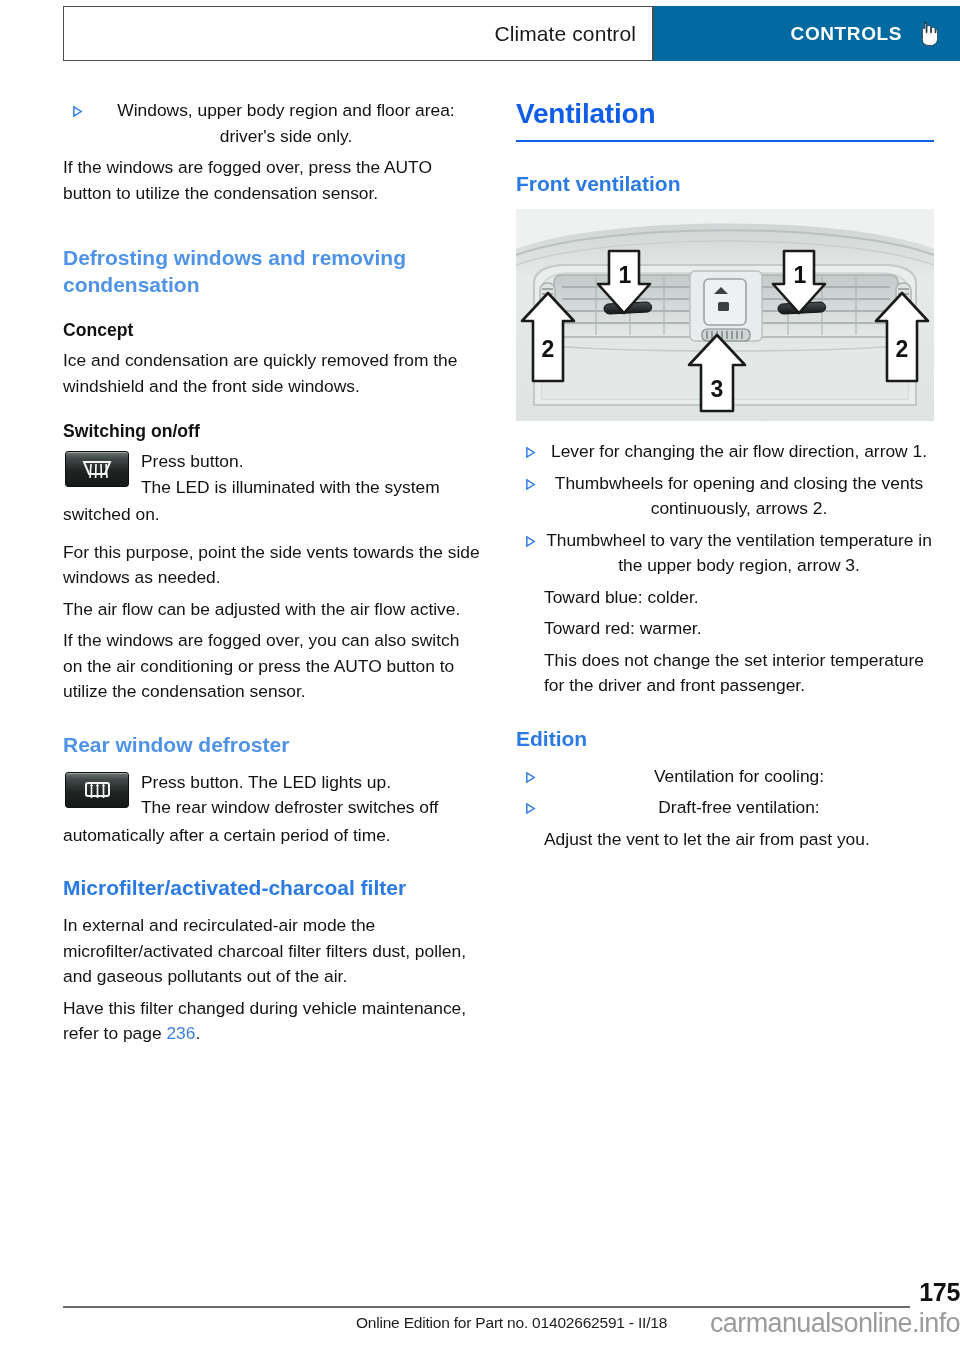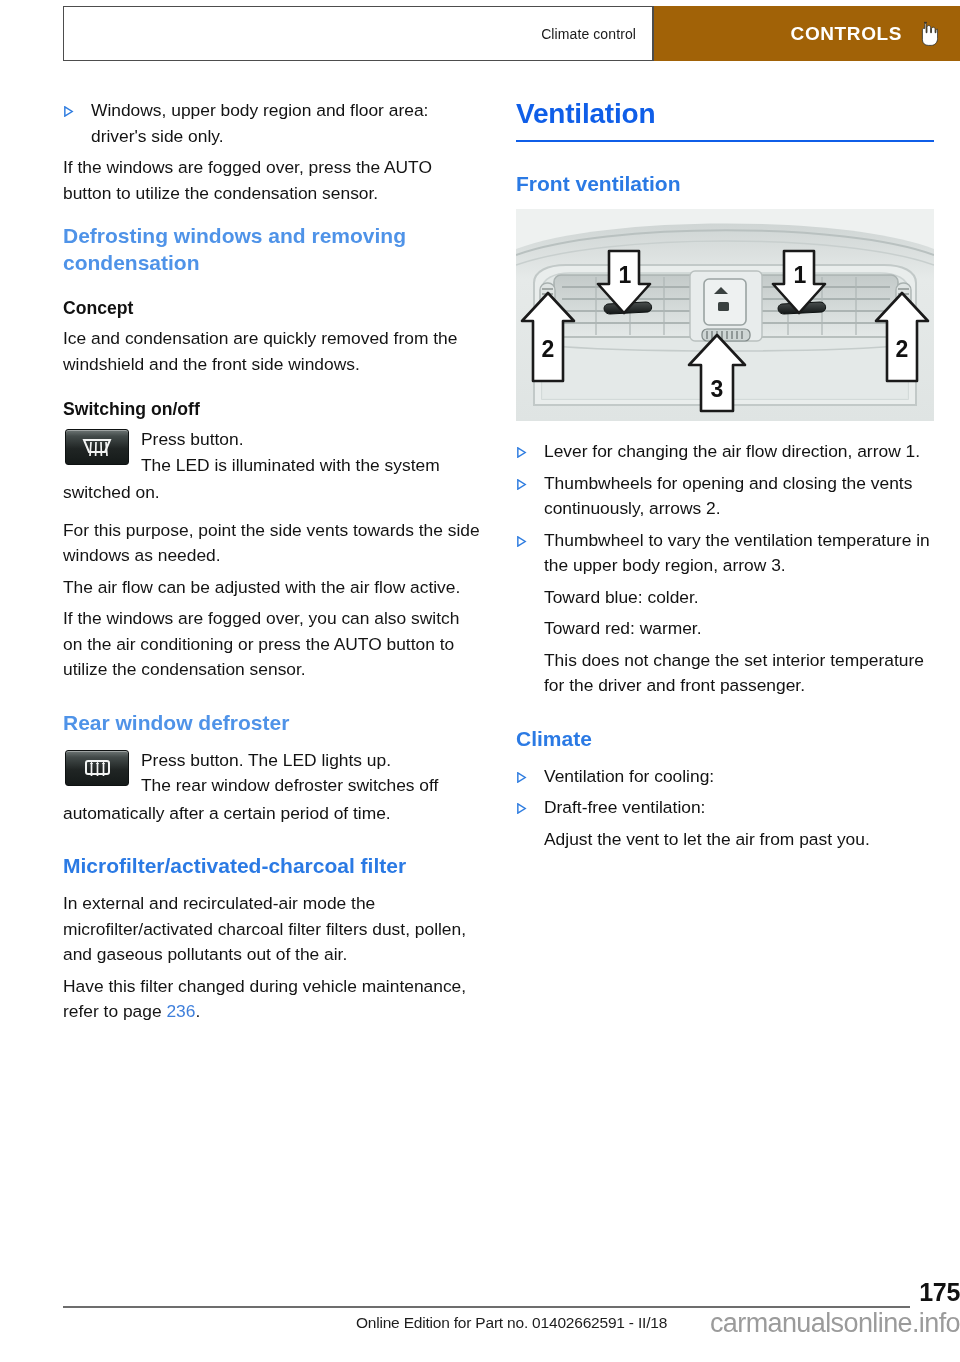--- a/index.html
+++ b/index.html
@@ -31,27 +31,27 @@
     border: 1.5px solid #4d4d4d;
     border-right: 2px solid #4d4d4d;
     box-sizing: border-box;
     display: flex;
     align-items: center;
     justify-content: flex-end;
     padding-right: 16px;
     background: #ffffff;
   }
   .header-left .chapter {
-    font-size: 14px;
+    font-size: 21px;
     color: #1a1a1a;
     letter-spacing: 0.1px;
   }
   .header-right {
     width: 306px;
-    background: #a16207;
+    background: #0369a1;
     display: flex;
     align-items: center;
     justify-content: flex-end;
     padding-right: 22px;
     box-sizing: border-box;
   }
   .header-right .section {
     font-size: 19px;
     font-weight: bold;
     color: #ffffff;
@@ -78,20 +78,21 @@
     font-size: 17.4px;
     line-height: 25.5px;
     color: #141414;
   }
   .para.gap-after { margin-bottom: 14px; }
 
   
   .bullet {
     display: flex;
     margin: 0 0 6px 0;
+    text-align: center;
   }
   .bullet .tri {
     flex: 0 0 auto;
     width: 28px;
     padding-top: 8px;
     line-height: 0;
   }
   .bullet .btext {
     flex: 1 1 auto;
     font-size: 17.4px;
@@ -118,21 +119,21 @@
     background: #0f5ee8;
     margin: 0 0 28px 0;
   }
   h2.blue-head {
     font-size: 21px;
     font-weight: bold;
     color: #4f93e8;
     margin: 26px 0 12px 0;
     line-height: 27px;
   }
-  h2.blue-head.tight { margin-top: 16px; }
+  h2.blue-head.tight { margin-top: 38px; }
   h2.blue-head.first { margin-top: 0; }
   h2.blue-head.strong { color: #2b7ae4; }
   h3.bold-head {
     font-size: 17.6px;
     font-weight: bold;
     color: #111111;
     margin: 22px 0 7px 0;
   }
   .link { color: #3f7fdb; }
 
@@ -451,21 +452,21 @@
           <path d="M2 1 L10 6 L2 11 Z" fill="none" stroke="#2f7de0" stroke-width="1.6"></path>
         </svg>
     </span>
     <span class="btext">Thumbwheel to vary the ventilation temperature in the upper body region, arrow 3.</span>
   </div>
 
   <div class="indent">Toward blue: colder.</div>
   <div class="indent">Toward red: warmer.</div>
   <div class="indent">This does not change the set interior temperature for the driver and front passenger.</div>
 
-  <h2 class="blue-head strong">Climate</h2>
+  <h2 class="blue-head strong">Edition</h2>
 
   <div class="bullet">
     <span class="tri">
       <svg viewBox="0 0 12 12" width="11" height="11">
           <path d="M2 1 L10 6 L2 11 Z" fill="none" stroke="#2f7de0" stroke-width="1.6"></path>
         </svg>
     </span>
     <span class="btext">Ventilation for cooling:</span>
   </div>
 

